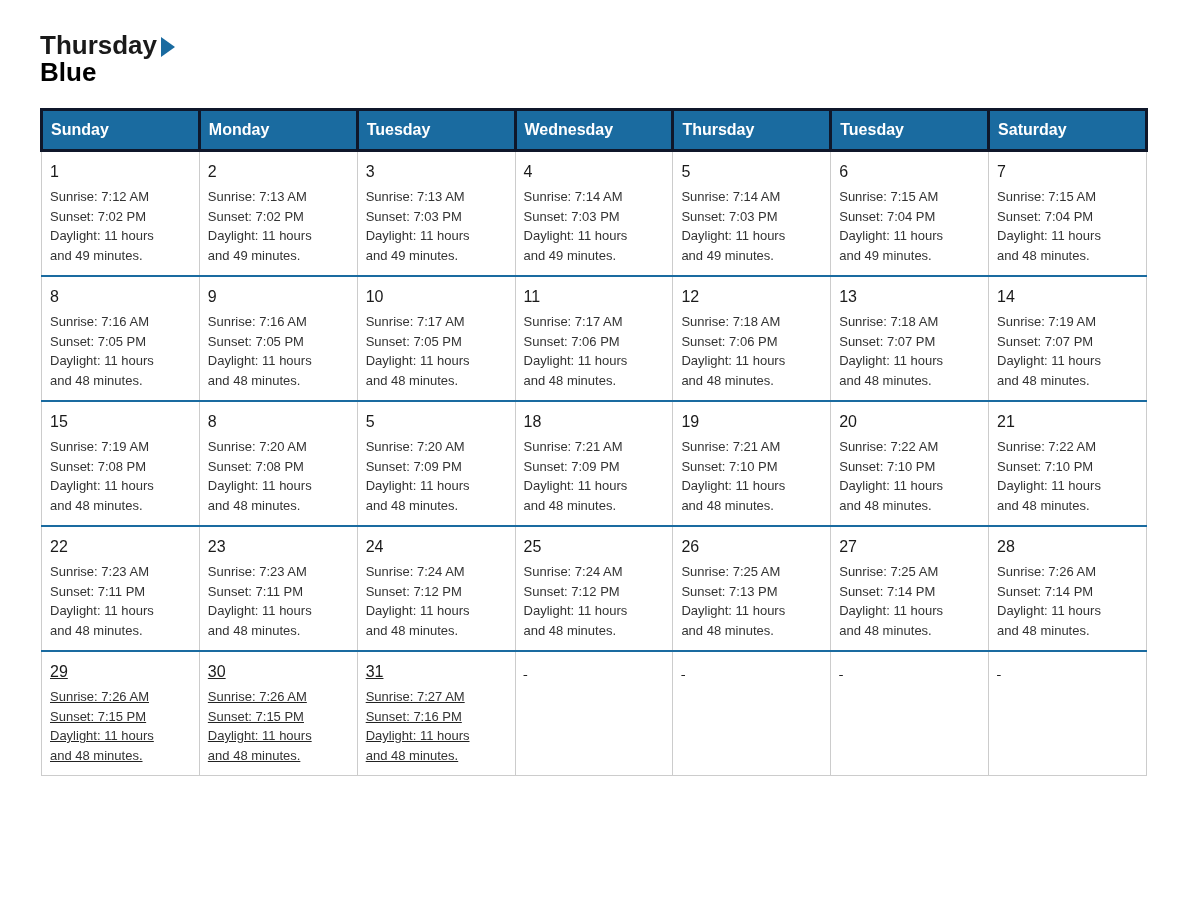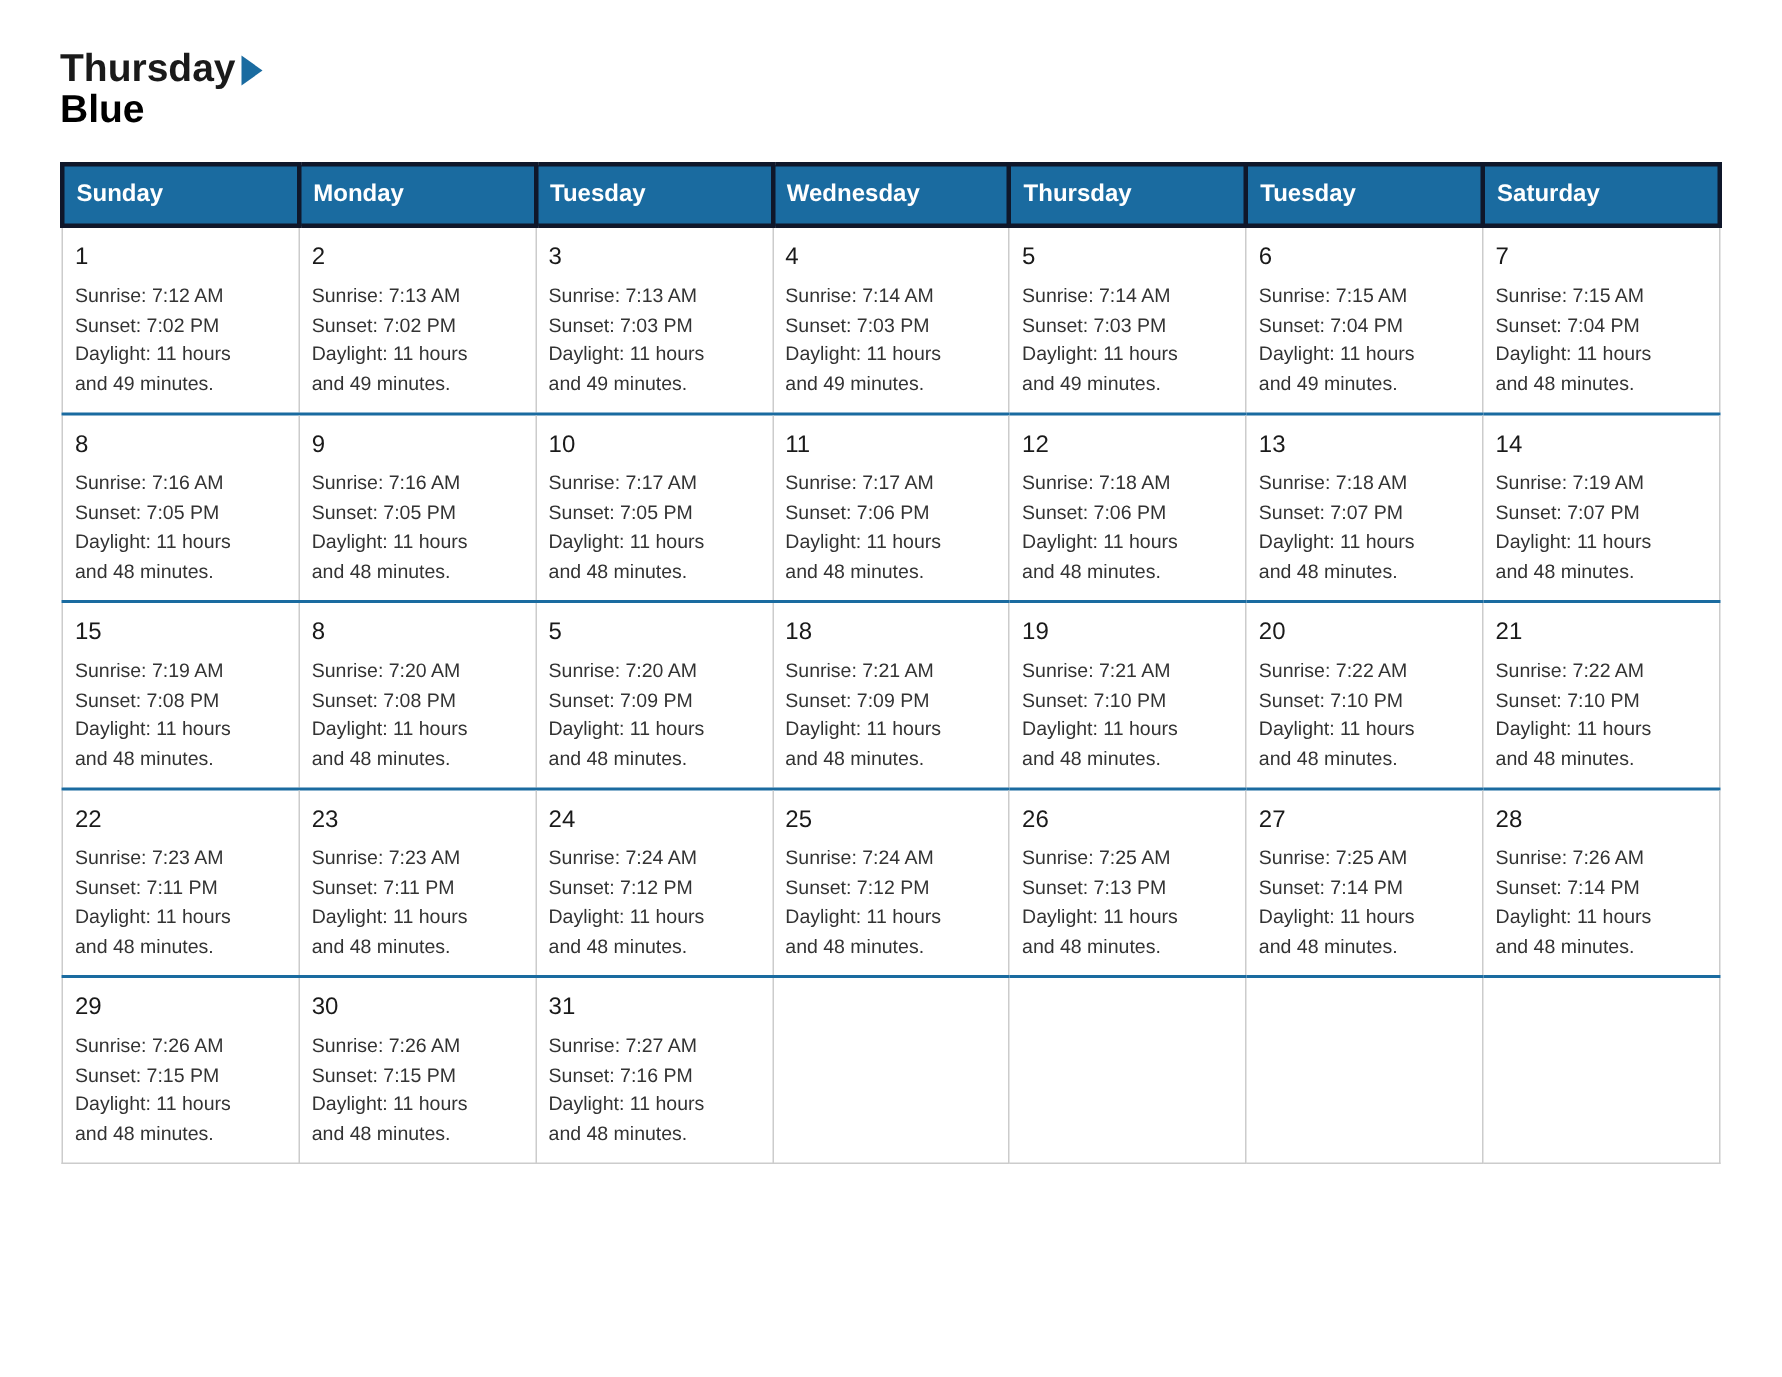--- a/index.html
+++ b/index.html
@@ -91,20 +91,21 @@
     }
     .day-info {
       color: #333;
       font-size: 13px;
     }
     tbody tr td:first-child {
       border-left: 1px solid #ccc;
     }
     tbody tr:last-child td {
       border-bottom: 1px solid #ccc;
+      text-decoration: underline;
     }
     .empty {
       background: #fff;
     }
   </style>
 </head>
 <body>
 
 <div class="header">
   <div class="logo">

